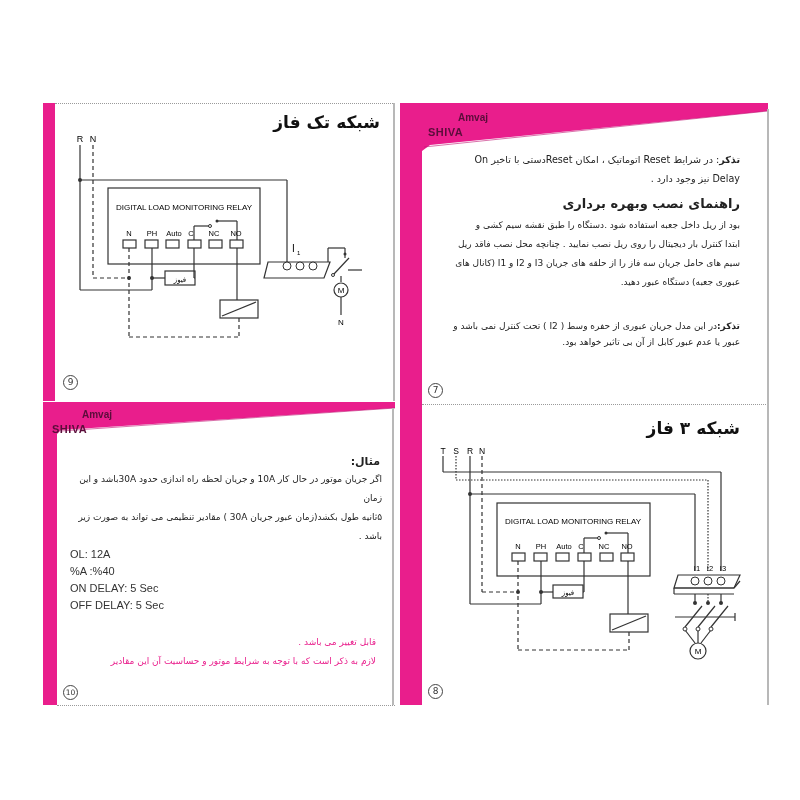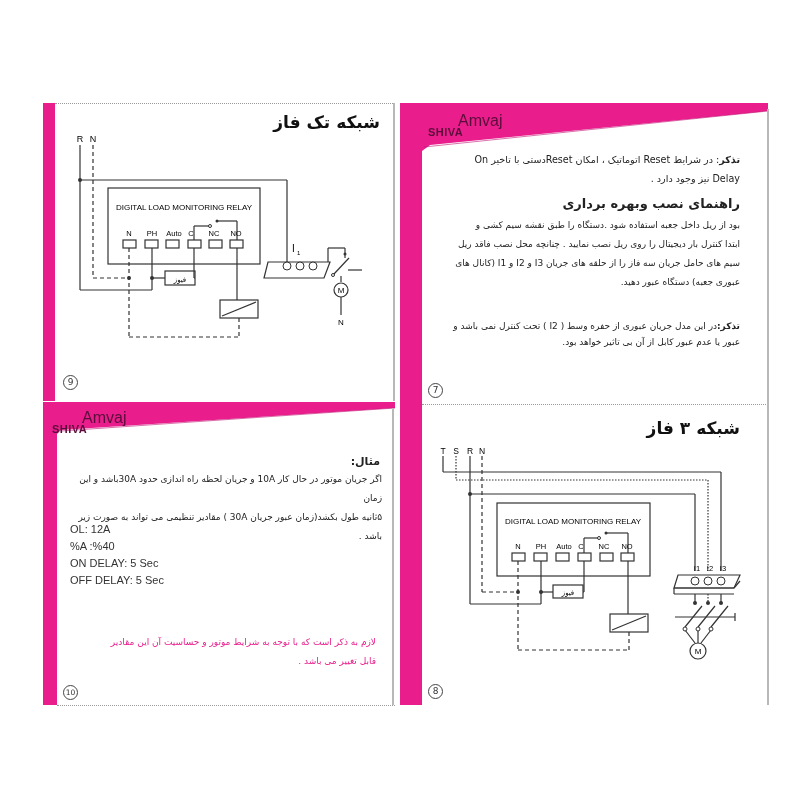--- a/index.html
+++ b/index.html
@@ -7,22 +7,22 @@
   .abs{position:absolute;}
   .pink{background:#e91e8c;}
   .dot-h{position:absolute;height:0;border-top:1px dotted #9a9a9a;}
   .gray-v{position:absolute;width:2px;background:#b8b8b8;}
   .rtl{direction:rtl;text-align:right;unicode-bidi:plaintext;}
   .title{font-weight:bold;font-size:17px;color:#111;}
   .para{font-size:9.6px;line-height:19px;color:#222;}
   .pagenum{position:absolute;width:13px;height:13px;border:1px solid #444;border-radius:50%;font-size:9px;line-height:13px;text-align:center;color:#333;}
   .logo{position:absolute;font-family:"Liberation Sans",sans-serif;font-weight:bold;color:#5a0d3a;}
   .logo .shiva{font-size:11px;letter-spacing:0.5px;}
-  .logo .amvaj{position:absolute;font-size:16px;left:30px;top:-10px;font-weight:normal;}
-  .mono-list{font-family:"Liberation Sans",sans-serif;font-size:11px;color:#333;line-height:17px;}
+  .logo .amvaj{position:absolute;font-size:10px;left:30px;top:-10px;font-weight:bold;}
+  .mono-list{font-family:"Liberation Sans",sans-serif;font-size:11px;color:#333;line-height:17px;margin-top:25px;}
   svg text{font-family:"Liberation Sans",sans-serif;}
 </style>
 </head>
 <body>
 
 <div class="dot-h" style="left:55px;top:103px;width:340px;"></div>
 <div class="dot-h" style="left:57px;top:705px;width:338px;"></div>
 <div class="dot-h" style="left:422px;top:404px;width:346px;"></div>
 
 <div class="abs pink" style="left:43px;top:103px;width:12px;height:298px;"></div>
@@ -162,22 +162,22 @@
 </div>
 
 <div class="abs mono-list" style="left:70px;top:521px;width:310px;">
   <div>OL: 12A</div>
   <div>%A :%40</div>
   <div>ON DELAY: 5 Sec</div>
   <div>OFF DELAY: 5 Sec</div>
 </div>
 
 <div class="abs rtl" style="left:86px;top:633px;width:290px;font-size:9px;line-height:19px;color:#e91e8c;">
+  <div>قابل تغییر می باشد .</div>
   <div>لازم به ذکر است که با توجه به شرایط موتور و حساسیت آن این مقادیر</div>
-  <div>قابل تغییر می باشد .</div>
 </div>
 
 <div class="pagenum" style="left:63px;top:685px;font-size:7.5px;">10</div>
 
 <div class="abs title rtl" style="left:560px;top:418px;width:180px;">شبکه ۳ فاز</div>
 
 <svg class="abs" style="left:430px;top:445px;" width="320" height="230" viewBox="430 445 320 230">
   <g stroke="#333" stroke-width="1.2" fill="none">
 
     <line x1="443" y1="456" x2="443" y2="472"></line>

